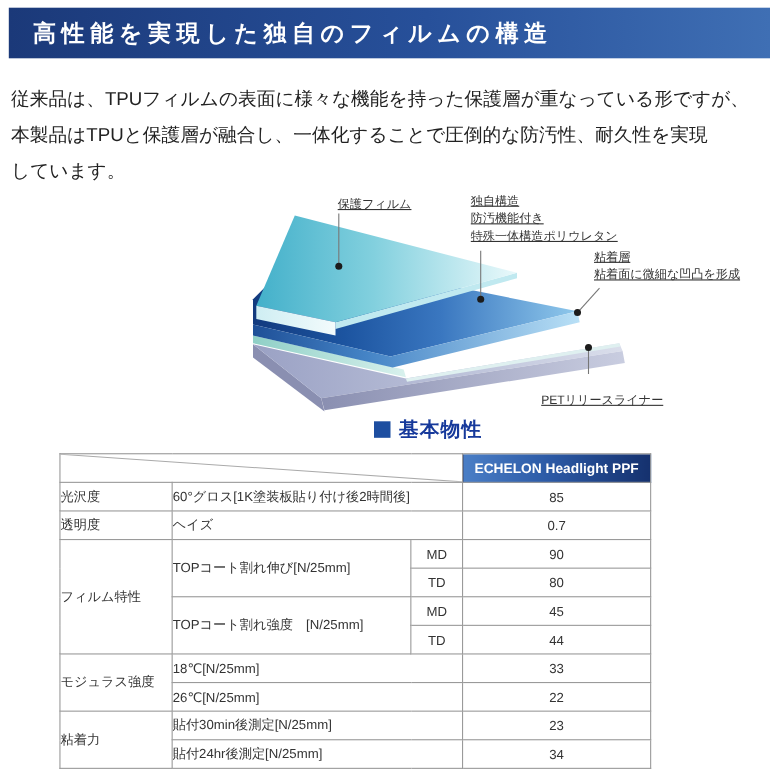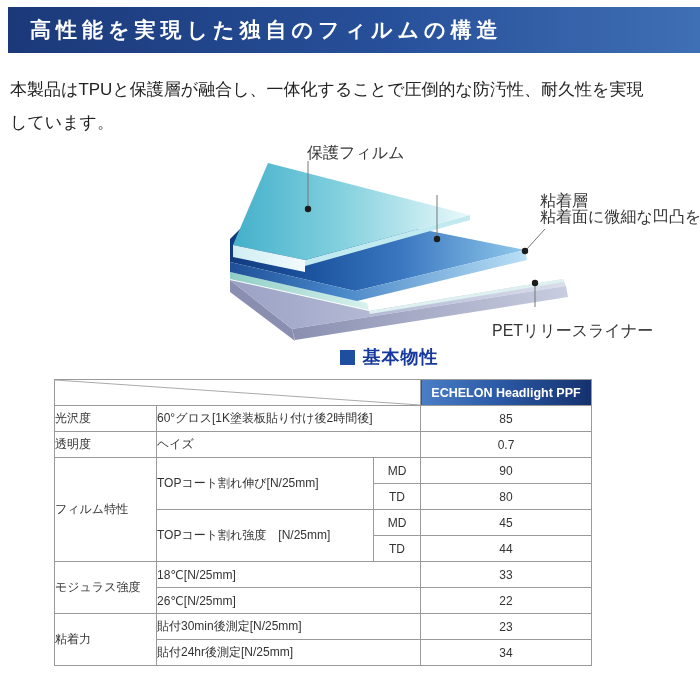--- a/index.html
+++ b/index.html
@@ -8,21 +8,21 @@
   .banner{margin:7px 0 0 8px;height:46px;width:692px;
     background:linear-gradient(90deg,#1b3979 0%,#27509a 55%,#3f6fb4 100%);
     display:flex;align-items:center;}
   .banner h1{margin:0 0 0 22px;color:#ffffff;font-size:21px;font-weight:600;
     letter-spacing:5px;font-family:Liberation Mono, monospace;}
   
   .intro{margin:20px 6px 0 10px;color:#222;font-size:17px;line-height:33px;}
   
   .diagram{position:relative;margin-left:230px;width:440px;height:200px;overflow:visible;}
   .diagram svg{position:absolute;left:0;top:0;overflow:visible;}
-  .dlabel{position:absolute;font-size:16px;line-height:16px;color:#333;white-space:nowrap;}
+  .dlabel{position:absolute;font-size:11px;line-height:16px;color:#333;white-space:nowrap;text-decoration:underline;}
   
   .sec-head{margin:8px 0 0 78px;height:20px;display:flex;align-items:center;justify-content:center;}
   .sec-square{width:15px;height:15px;background:#1d4ea0;display:inline-block;}
   .sec-title{margin-left:8px;color:#16399b;font-size:18px;font-weight:bold;letter-spacing:1px;}
   
   table.spec{border-collapse:collapse;margin:12px 0 0 54px;table-layout:fixed;width:537px;
     font-size:12px;color:#333;}
   table.spec td{border:1px solid #9a9a9a;height:25px;padding:0;vertical-align:middle;}
   td.cat{padding-left:9px;}
   td.test{padding-left:10px;}
@@ -34,20 +34,21 @@
     color:#fff;font-weight:bold;font-size:12.5px;text-align:center;height:24px;}
 </style>
 </head>
 <body>
 
 <div class="banner">
   <h1>高性能を実現した独自のフィルムの構造</h1>
 </div>
 
 <div class="intro">
+  <div>従来品は、TPUフィルムの表面に様々な機能を持った保護層が重なっている形ですが、</div>
   <div>本製品はTPUと保護層が融合し、一体化することで圧倒的な防汚性、耐久性を実現</div>
   <div>しています。</div>
 </div>
 
 <div class="diagram">
   <svg width="440" height="200" viewBox="0 0 440 200">
     <defs>
       <linearGradient id="gTop" x1="0" y1="0" x2="1" y2="0">
         <stop offset="0%" stop-color="#43b0ca"></stop>
           <stop offset="45%" stop-color="#82d0de"></stop>
@@ -102,20 +103,25 @@
     <line x1="315" y1="90" x2="296" y2="111" stroke="#777" stroke-width="1"></line>
     <line x1="305" y1="146" x2="305" y2="168" stroke="#777" stroke-width="1"></line>
 
     <circle cx="78" cy="70" r="3.2" fill="#1c1c1c"></circle>
     <circle cx="207" cy="100" r="3.2" fill="#1c1c1c"></circle>
     <circle cx="295" cy="112" r="3.2" fill="#1c1c1c"></circle>
     <circle cx="305" cy="144" r="3.2" fill="#1c1c1c"></circle>
   </svg>
 
   <div class="dlabel" style="left:77px;top:6px">保護フィルム</div>
+  <div class="dlabel" style="left:198px;top:3px">
+    <div>独自構造</div>
+    <div>防汚機能付き</div>
+    <div>特殊一体構造ポリウレタン</div>
+  </div>
   <div class="dlabel" style="left:310px;top:54px">
     <div>粘着層</div>
     <div>粘着面に微細な凹凸を形成</div>
   </div>
   <div class="dlabel" style="left:262px;top:184px">PETリリースライナー</div>
 </div>
 
 <div class="sec-head">
   <span class="sec-square"></span>
   <span class="sec-title">基本物性</span>

